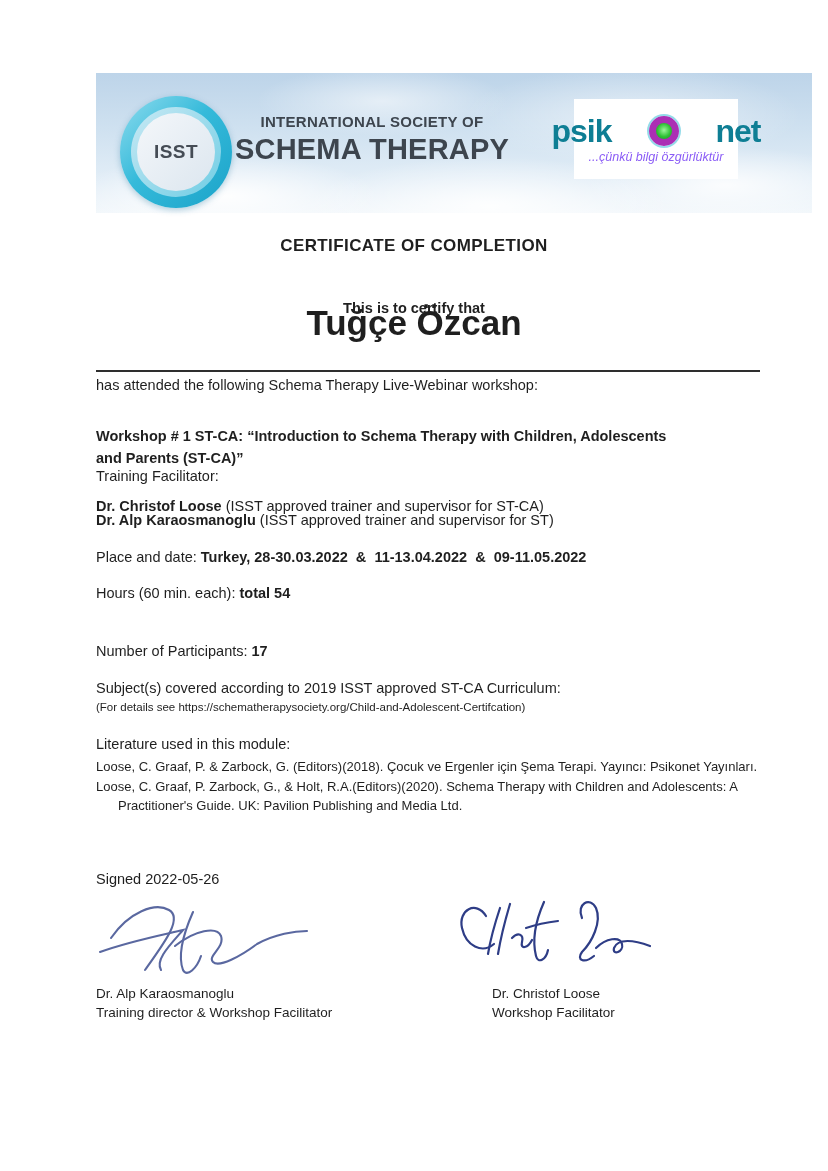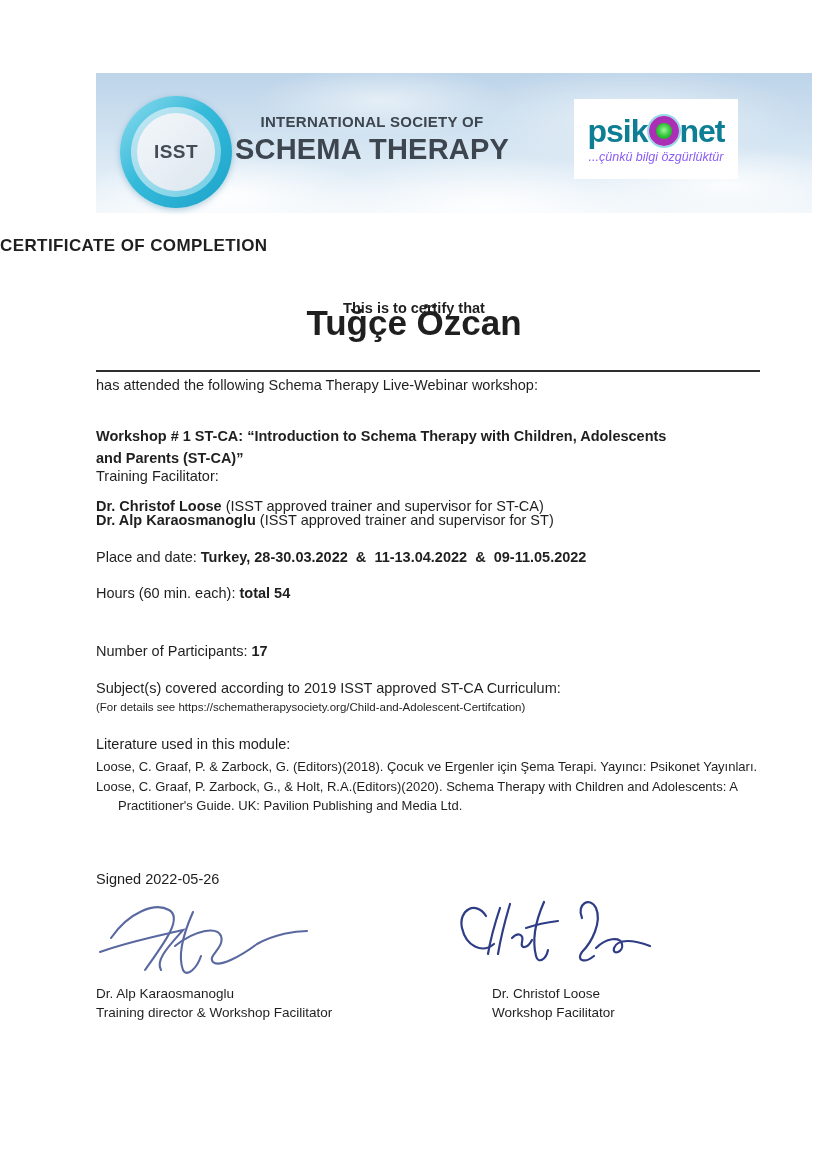--- a/index.html
+++ b/index.html
@@ -31,29 +31,29 @@
     background:linear-gradient(135deg, #f4f7fa 0%, #dce6ef 100%);
     display:flex; align-items:center; justify-content:center;
     font-size:19px; font-weight:600; letter-spacing:0.5px; color:#454c55;
   }
   .org-name { position:absolute; left:126px; top:40px; width:300px; text-align:center; color:#3d454e; }
   .org-name .l1 { font-size:15px; font-weight:700; letter-spacing:0.3px; }
   .org-name .l2 { font-size:29px; font-weight:700; letter-spacing:0.2px; margin-top:3px; }
 
   .psikonet { position:absolute; left:478px; top:26px; width:164px; height:80px; background:#ffffff;
     display:flex; flex-direction:column; align-items:center; justify-content:center; padding:2px 4px; }
-  .psikonet .word { display:flex; align-items:center; font-weight:bold; font-size:32px; letter-spacing:-1px; color:#0e7e94; line-height:1; }
+  .psikonet .word { display:flex; align-items:center; font-weight:bold; font-size:32px; letter-spacing:-1px; color:#0e7e94; line-height:1;gap:36px; }
   .psi-o { display:inline-block; width:30px; height:30px; border-radius:50%;
     border:7px solid #ab2fb4; margin:0 1px;
     background:radial-gradient(circle at 50% 45%, #9bf59a 0%, #2ec235 55%, #149a1e 100%);
     box-shadow:0 0 0 2px rgba(60,190,215,0.55); }
   .psikonet .tagline { font-size:12.5px; font-style:italic; color:#8b5cf6; margin-top:3px; white-space:nowrap; }
 
   
-  .title    { position:absolute; left:0; top:236px; width:828px; text-align:left; font-size:17px; font-weight:bold; letter-spacing:0.4px; }
+  .title    { position:absolute; left:0; top:236px; width:828px; text-align:center; font-size:17px; font-weight:bold; letter-spacing:0.4px; }
   .subtitle { position:absolute; left:0; top:278px; width:828px; text-align:center; font-size:14.5px; font-weight:bold;margin-top:22px; }
   .name     { position:absolute; left:0; top:303px; width:828px; text-align:center; font-size:35px; font-weight:bold; }
 
   .rule { position:absolute; left:96px; top:370px; width:664px; height:2px; background:#2e2e2e; }
 
   .line { position:absolute; left:96px; font-size:14.5px; white-space:pre-wrap; }
   .b { font-weight:bold; white-space:pre-wrap; }
 
   .attended   { top:377px; }
   .workshop   { top:425px; width:600px; font-weight:bold; line-height:22px; }

